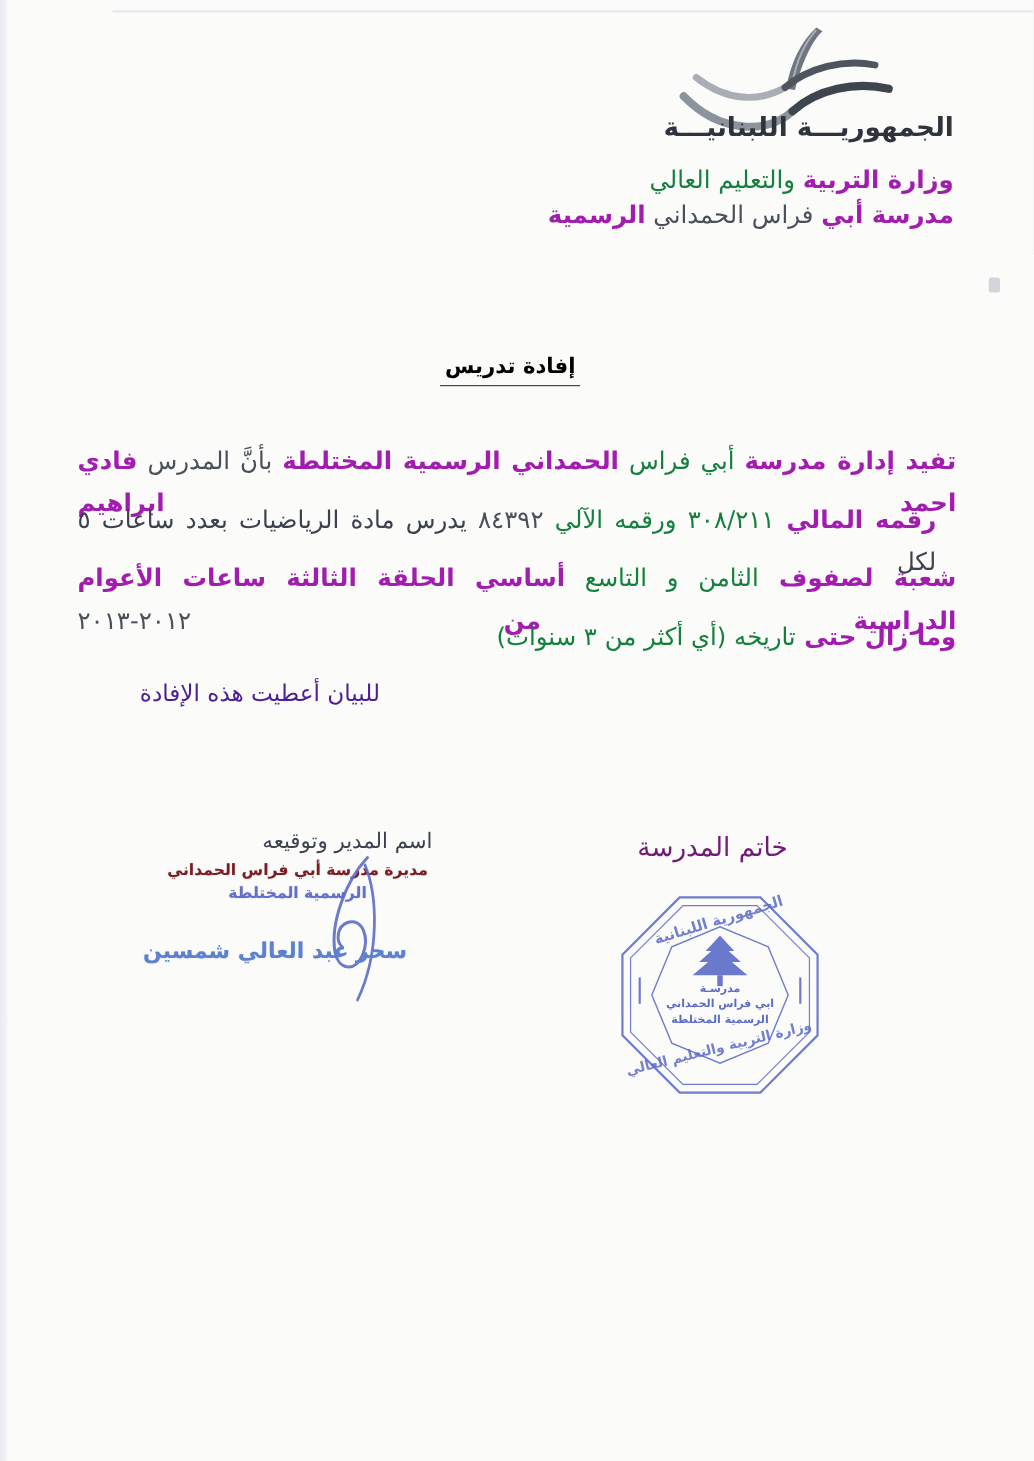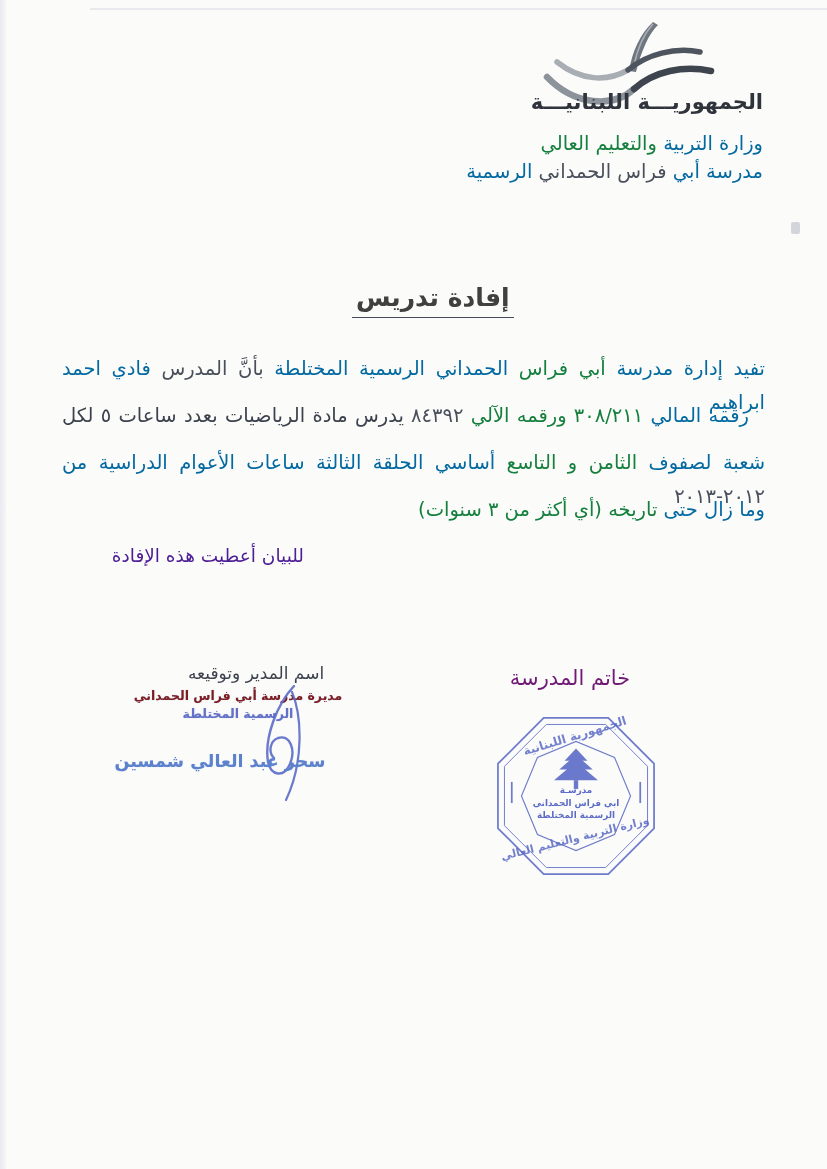--- a/index.html
+++ b/index.html
@@ -17,43 +17,43 @@
     background:#dddde3; opacity:.55; }
   .edge-dash { position:absolute; left:791px; top:222px; width:9px; height:12px;
     background:#b9bcc4; opacity:.6; border-radius:2px; }
 
   
   .logo { position:absolute; left:537px; top:20px; width:190px; height:92px; }
   .hdr { position:absolute; right:64px; text-align:center; direction:rtl; white-space:nowrap; }
   .hdr-republic { top:90px; font-size:21px; font-weight:bold; color:#2f333c; }
   .hdr-ministry { top:132px; font-size:19.5px; }
   .hdr-school   { top:160px; font-size:19.5px; }
-  .b  { font-weight:normal; color:#0369a1; }
+  .b  { font-weight:bold; color:#a21caf; }
   .lt { color:#15803d; }
   .md { color:#4a505b; }
 
   
   .doc-title { position:absolute; left:352px; top:283px; direction:rtl;
-    font-size:25px; font-weight:bold; color:#404040;
+    font-size:17px; font-weight:bold; color:#000000;
     border-bottom:1.6px solid #454b56; padding:0 4px 5px 4px; }
 
   
   .body-par { position:absolute; left:62px; top:352px; width:703px;
     direction:rtl; font-size:19.5px; color:#3c424d; }
   .body-par .ln { height:47px; line-height:34px;
     text-align:justify; text-align-last:justify; }
   .body-par .ln.no-just { text-align:right; text-align-last:right; }
   .body-par .ln.indent { padding-right:16px; }
 
   .closing { position:absolute; left:62px; top:545px; width:242px;
     direction:rtl; text-align:right; font-size:18.5px; color:#4c1d95; }
 
   
   .sig-label { position:absolute; left:188px; top:663px; width:158px;
-    direction:rtl; text-align:left; font-size:17px; color:#3c424d; }
+    direction:rtl; text-align:right; font-size:17px; color:#3c424d; }
   .seal-label { position:absolute; left:497px; top:666px; width:146px;
     direction:rtl; text-align:center; font-size:21px; color:#701a75; }
 
   
   .blue-stamp-1 { position:absolute; left:126px; top:688px; width:224px;
     direction:rtl; text-align:center; font-size:12.5px; font-weight:bold;
     color:#7f1d1d; text-shadow:0 0 1px rgba(98,112,200,.45); }
   .blue-stamp-2 { position:absolute; left:126px; top:706px; width:224px;
     direction:rtl; text-align:center; font-size:12.5px; font-weight:bold;
     color:#6270c8; text-shadow:0 0 1px rgba(98,112,200,.45); }

